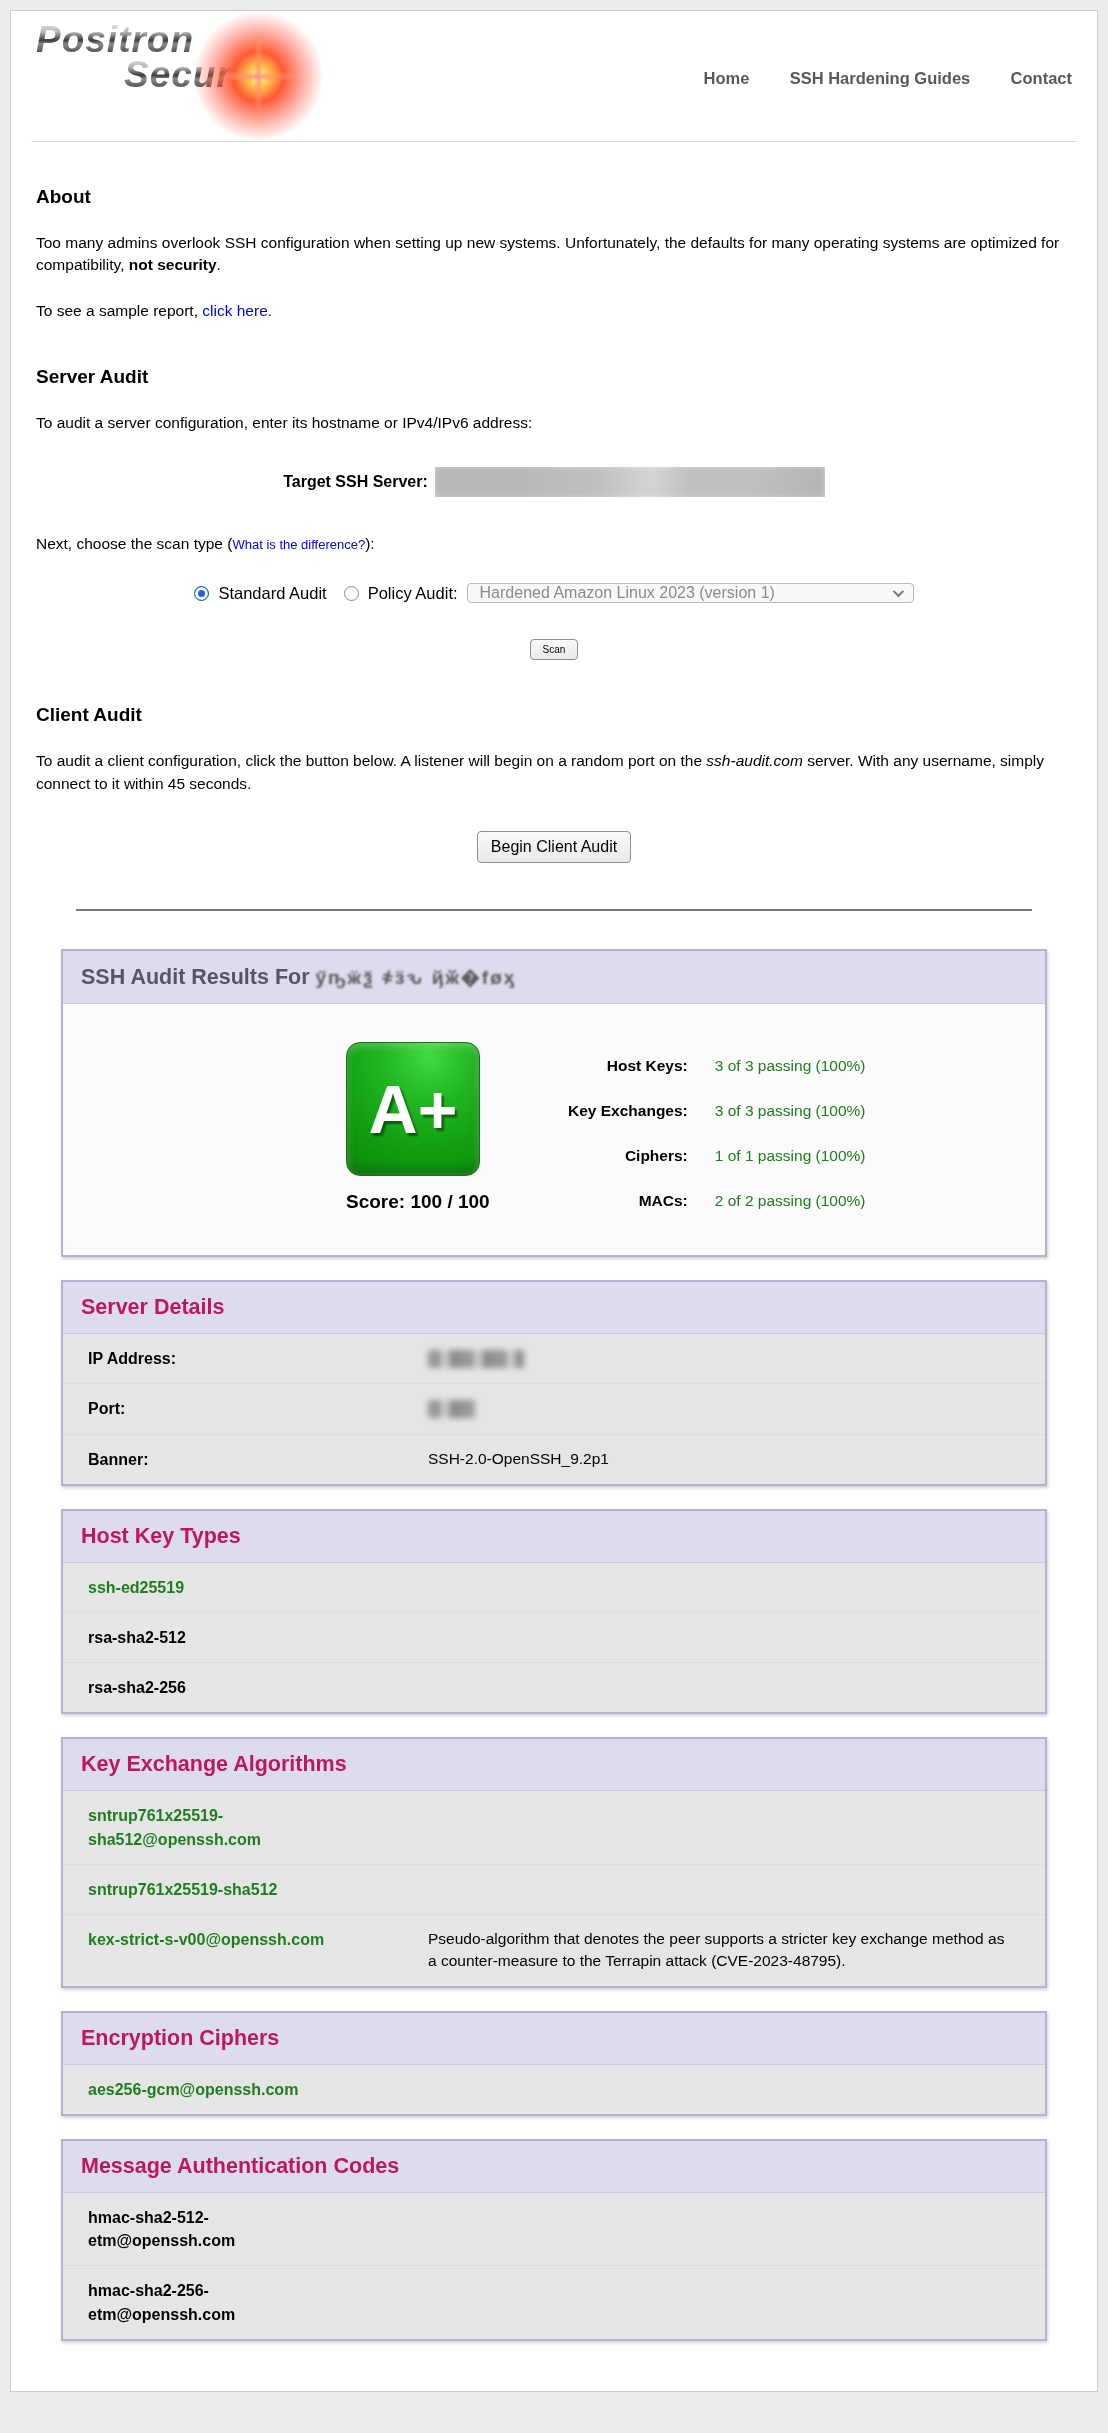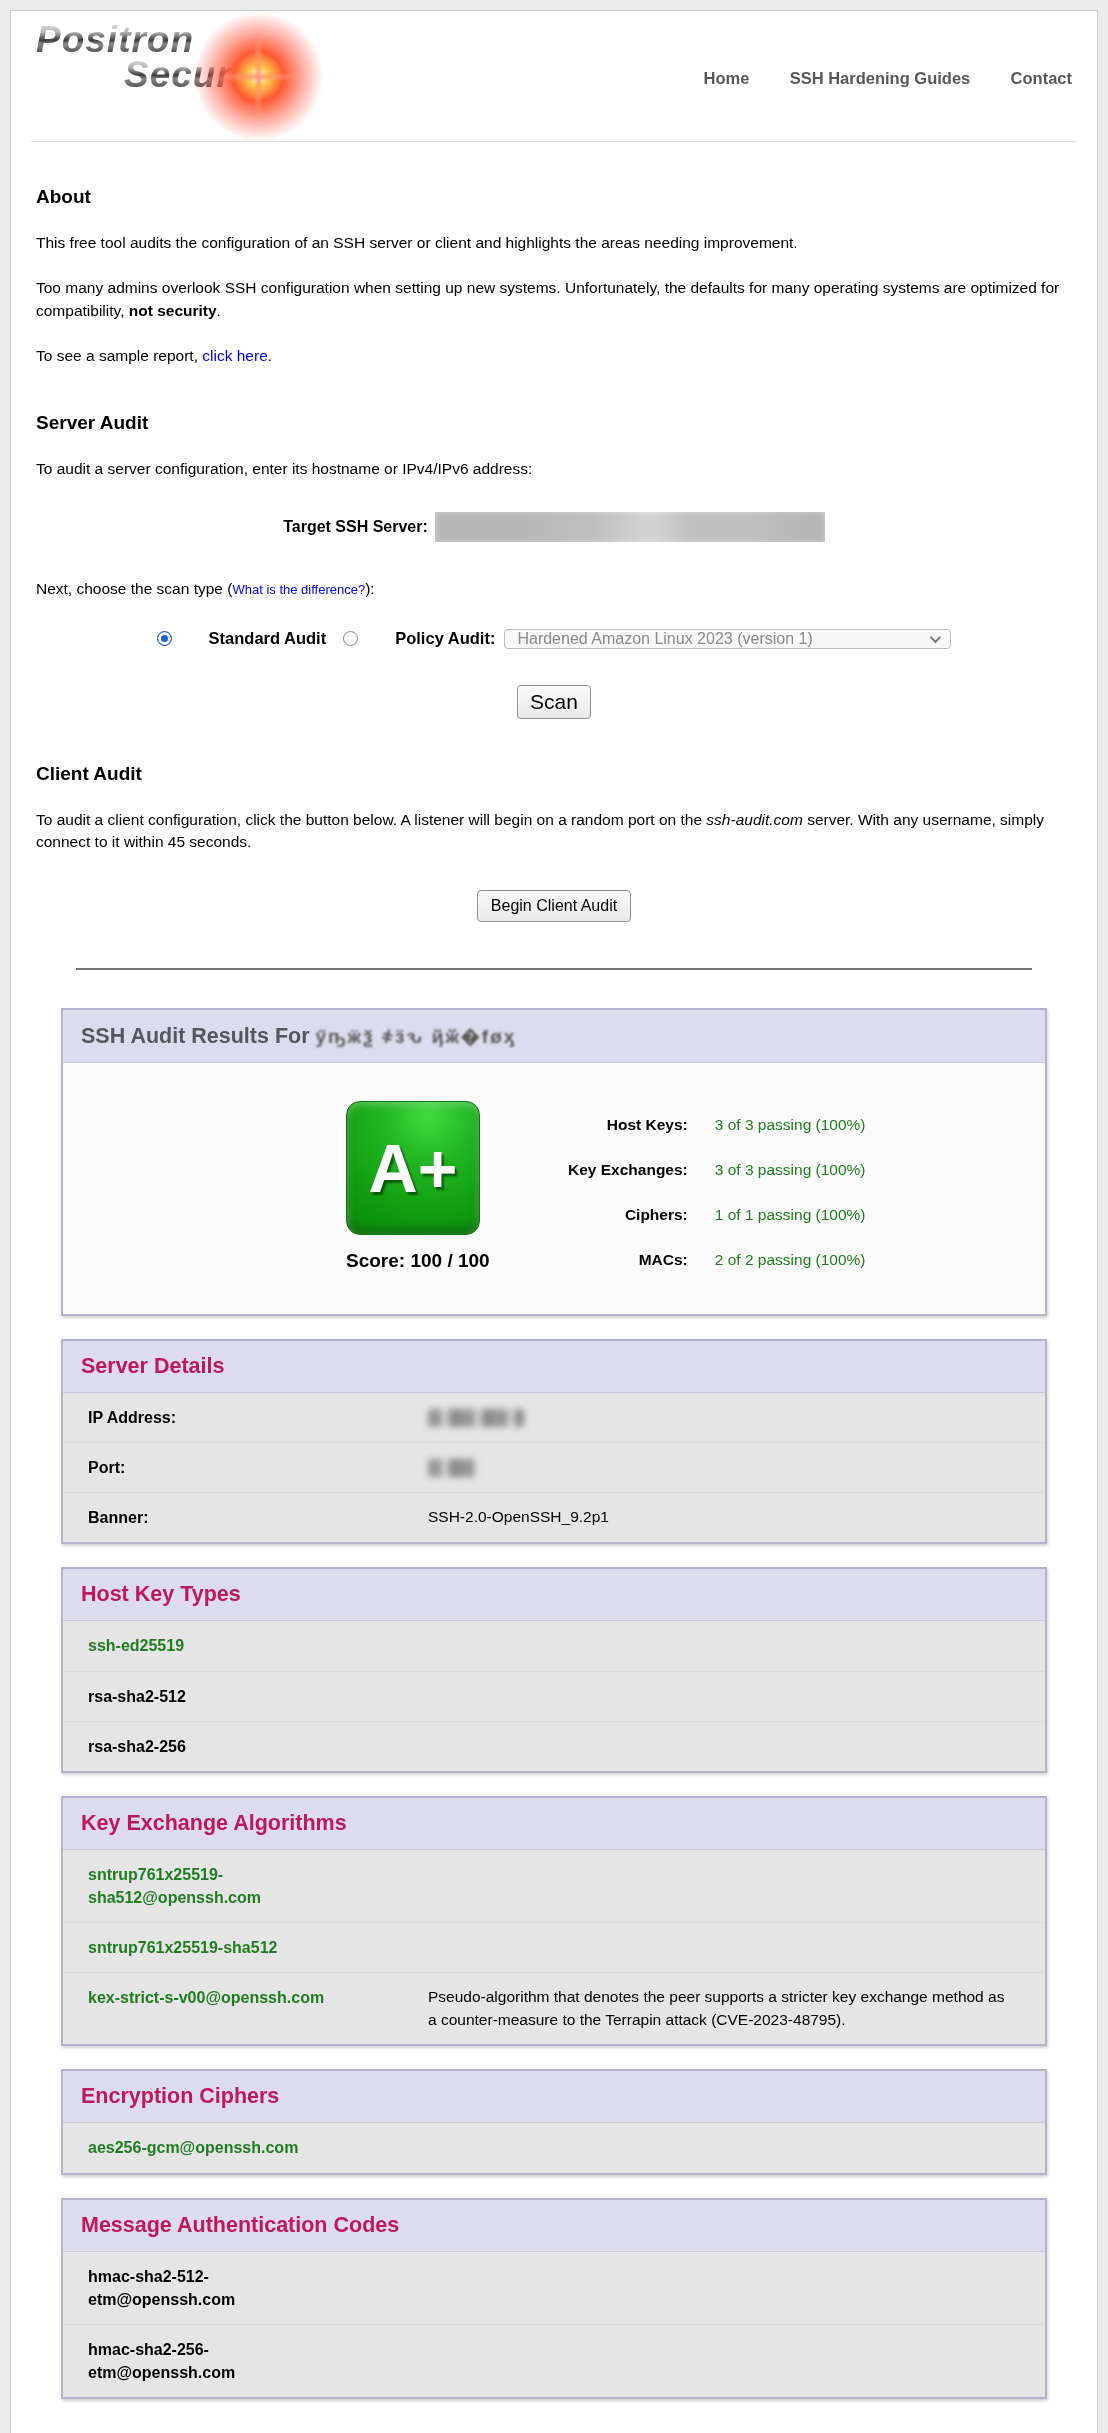--- a/index.html
+++ b/index.html
@@ -114,21 +114,21 @@
     border: 1px solid #8a8a8a;
     background: #fdfdfd;
     cursor: pointer;
     flex: 0 0 auto;
   }
   .radio.checked {
     border: 1px solid #1a5fc8;
     background: #1a64d8;
     box-shadow: inset 0 0 0 3px #fff;
   }
-  .radio-label { font-weight: bold; font-size: 16.5px; margin-left: 28px; }
+  .radio-label { font-weight: normal; font-size: 16.5px; }
   .select-box {
     width: 447px; height: 20px;
     border: 1px solid #b9b9b9;
     border-radius: 4px;
     background: #f8f8f8;
     color: #8a8a8a;
     font-size: 16px;
     display: flex;
     align-items: center;
     padding: 0 12px;
@@ -139,21 +139,21 @@
     width: 8px; height: 8px;
     border-right: 2px solid #777;
     border-bottom: 2px solid #777;
     transform: rotate(45deg) translateY(-2px);
     margin-left: 8px;
     flex: 0 0 auto;
   }
   .btn-row { text-align: center; margin: 36px 0 6px 0; }
   button.ui-btn {
     font-family: "Liberation Sans", sans-serif;
-    font-size: 21px;
+    font-size: 10px;
     color: #000;
     padding: 4px 12px;
     background: linear-gradient(#fafafa, #e9e9e9);
     border: 1px solid #8f8f8f;
     border-radius: 4px;
     cursor: pointer;
   }
   .separator {
     border: none;
     border-top: 2px solid #757575;
@@ -251,21 +251,20 @@
       <div class="logo-text logo-line2">Security</div>
     </div>
     <nav>
       <a>Home</a>
       <a>SSH Hardening Guides</a>
       <a>Contact</a>
     </nav>
   </header>
 
   <h2>About</h2>
-  <p><span>This free tool audits the configuration of an SSH server or client and highlights the areas needing improvement.</span></p>
   <p><span>Too many admins overlook SSH configuration when setting up new systems. Unfortunately, the defaults for many operating systems are optimized for compatibility, </span><b>not security</b><span>.</span></p>
   <p><span>To see a sample report, </span><a>click here</a><span>.</span></p>
 
   <h2>Server Audit</h2>
   <p>To audit a server configuration, enter its hostname or IPv4/IPv6 address:</p>
 
   <div class="target-row">
     <span class="target-label">Target SSH Server:</span>
     <div class="redacted-input" title="redacted">
       <div class="smear"></div>

